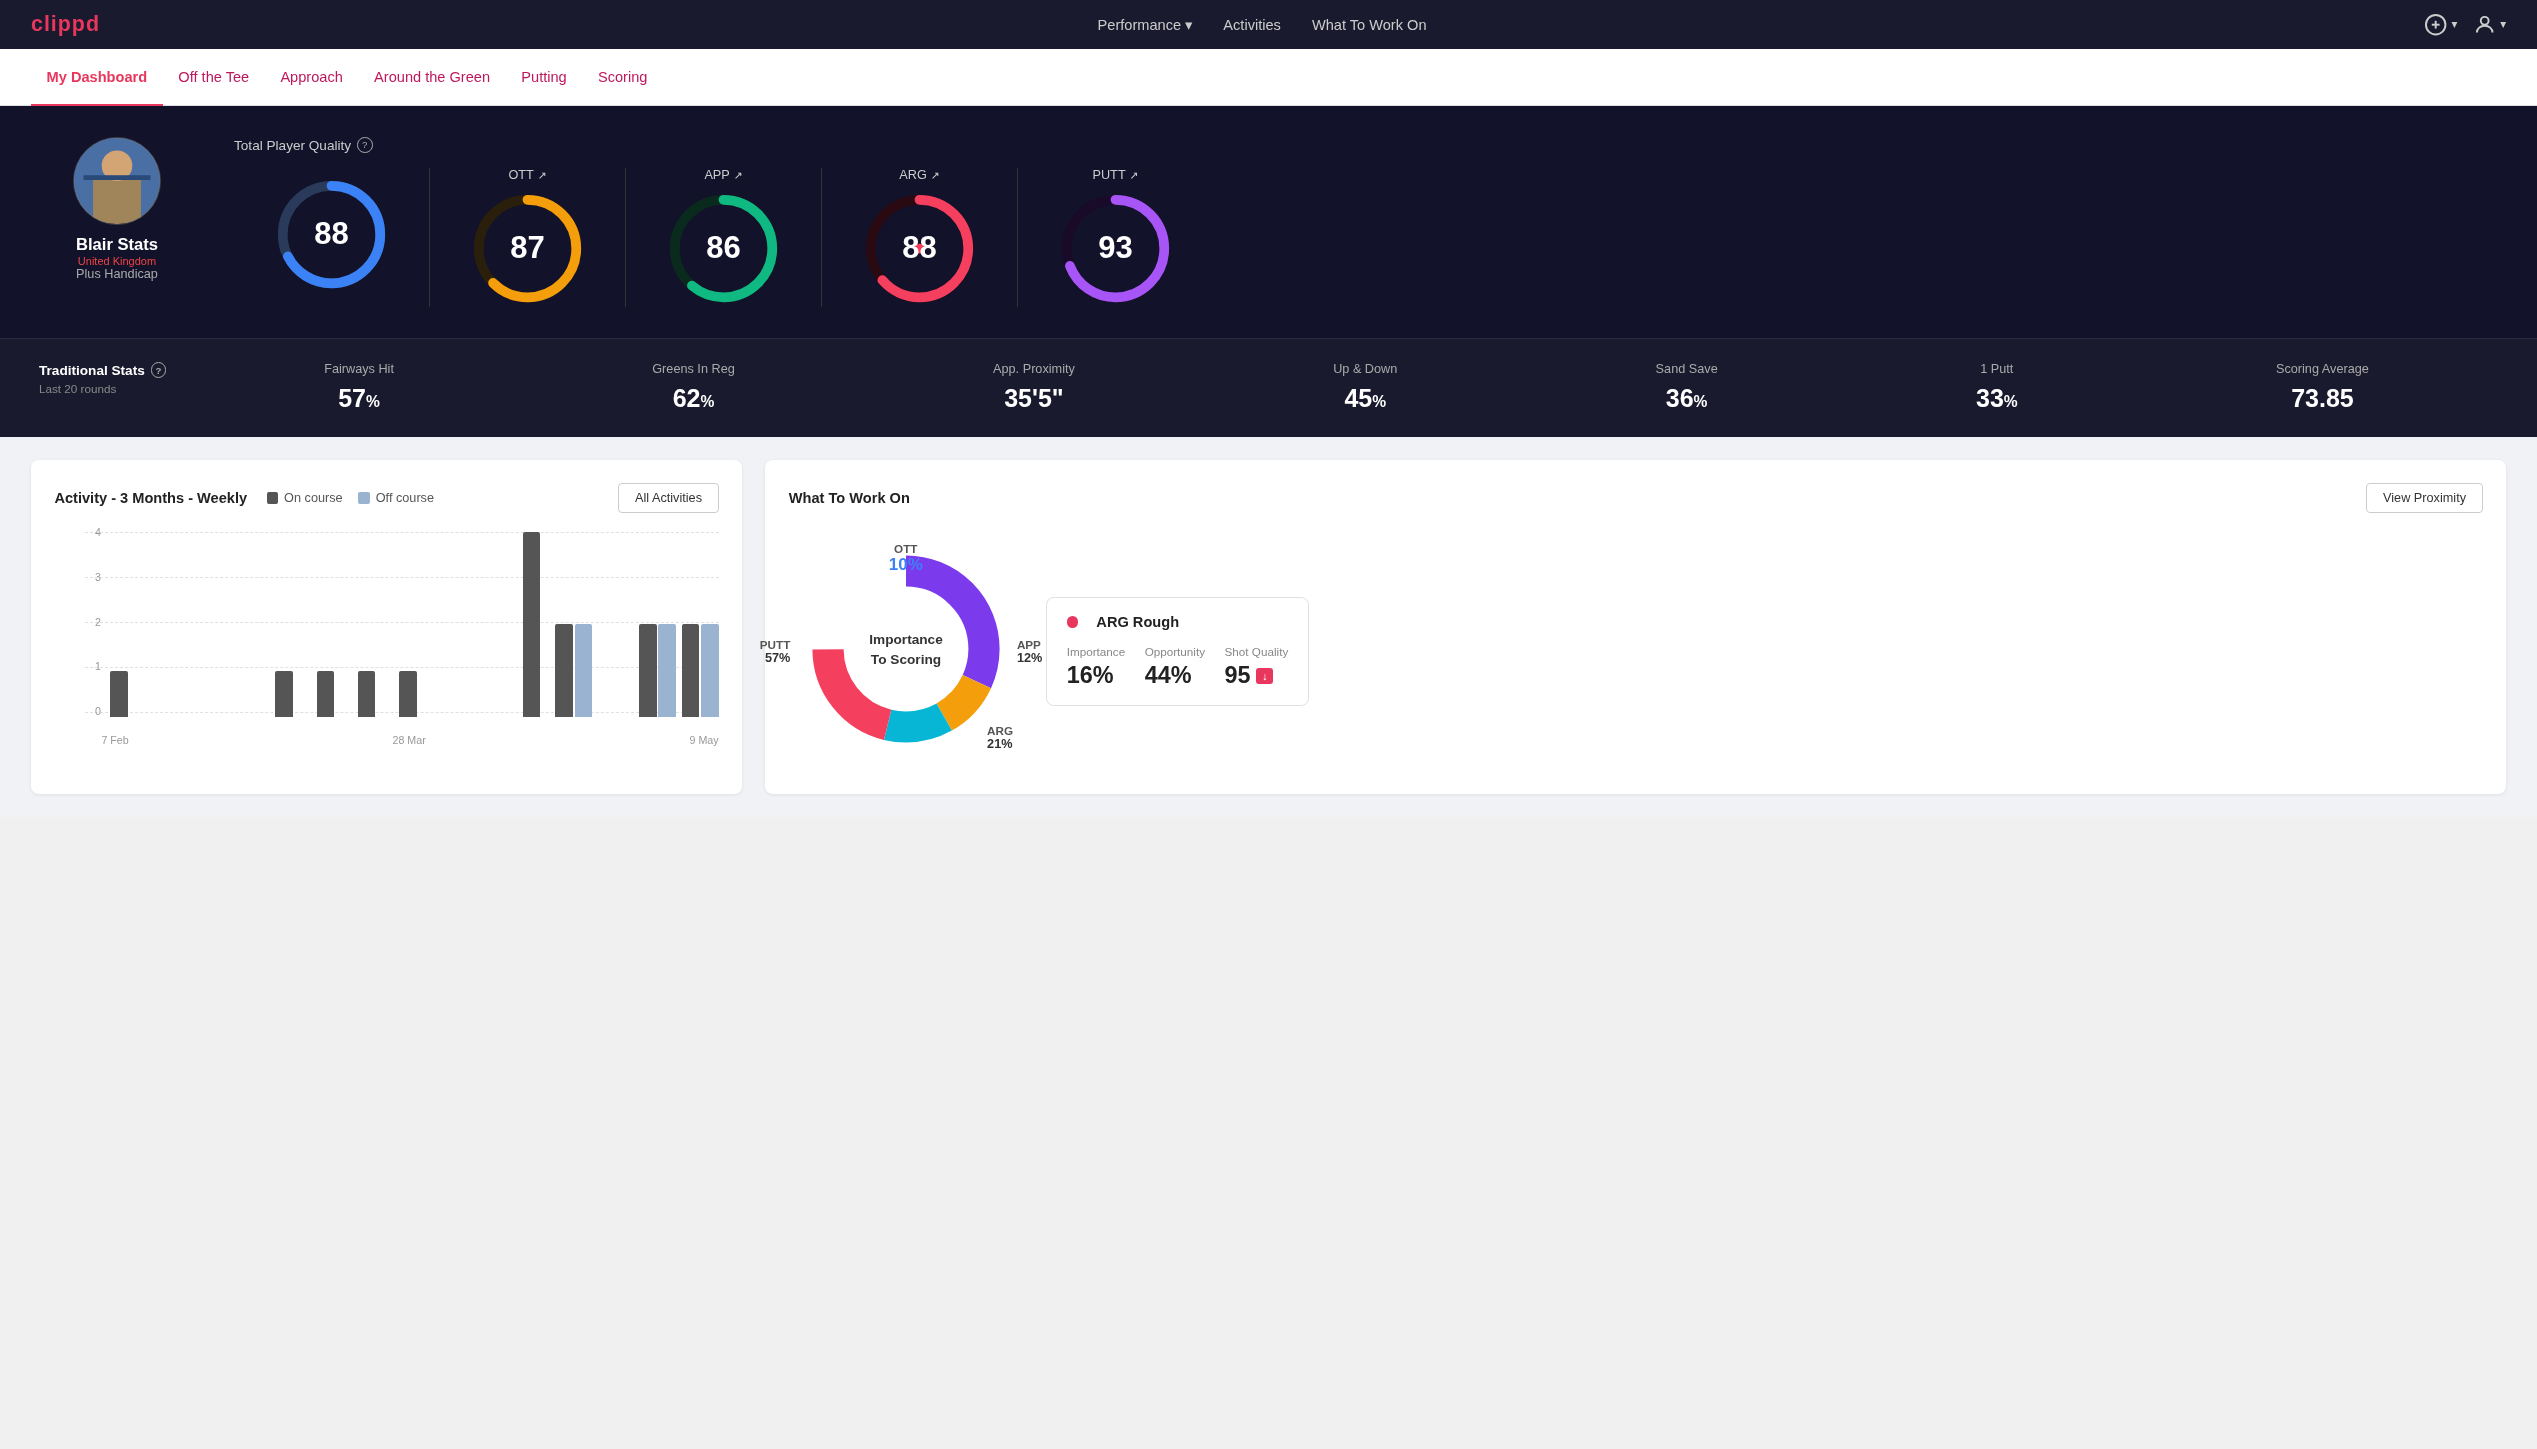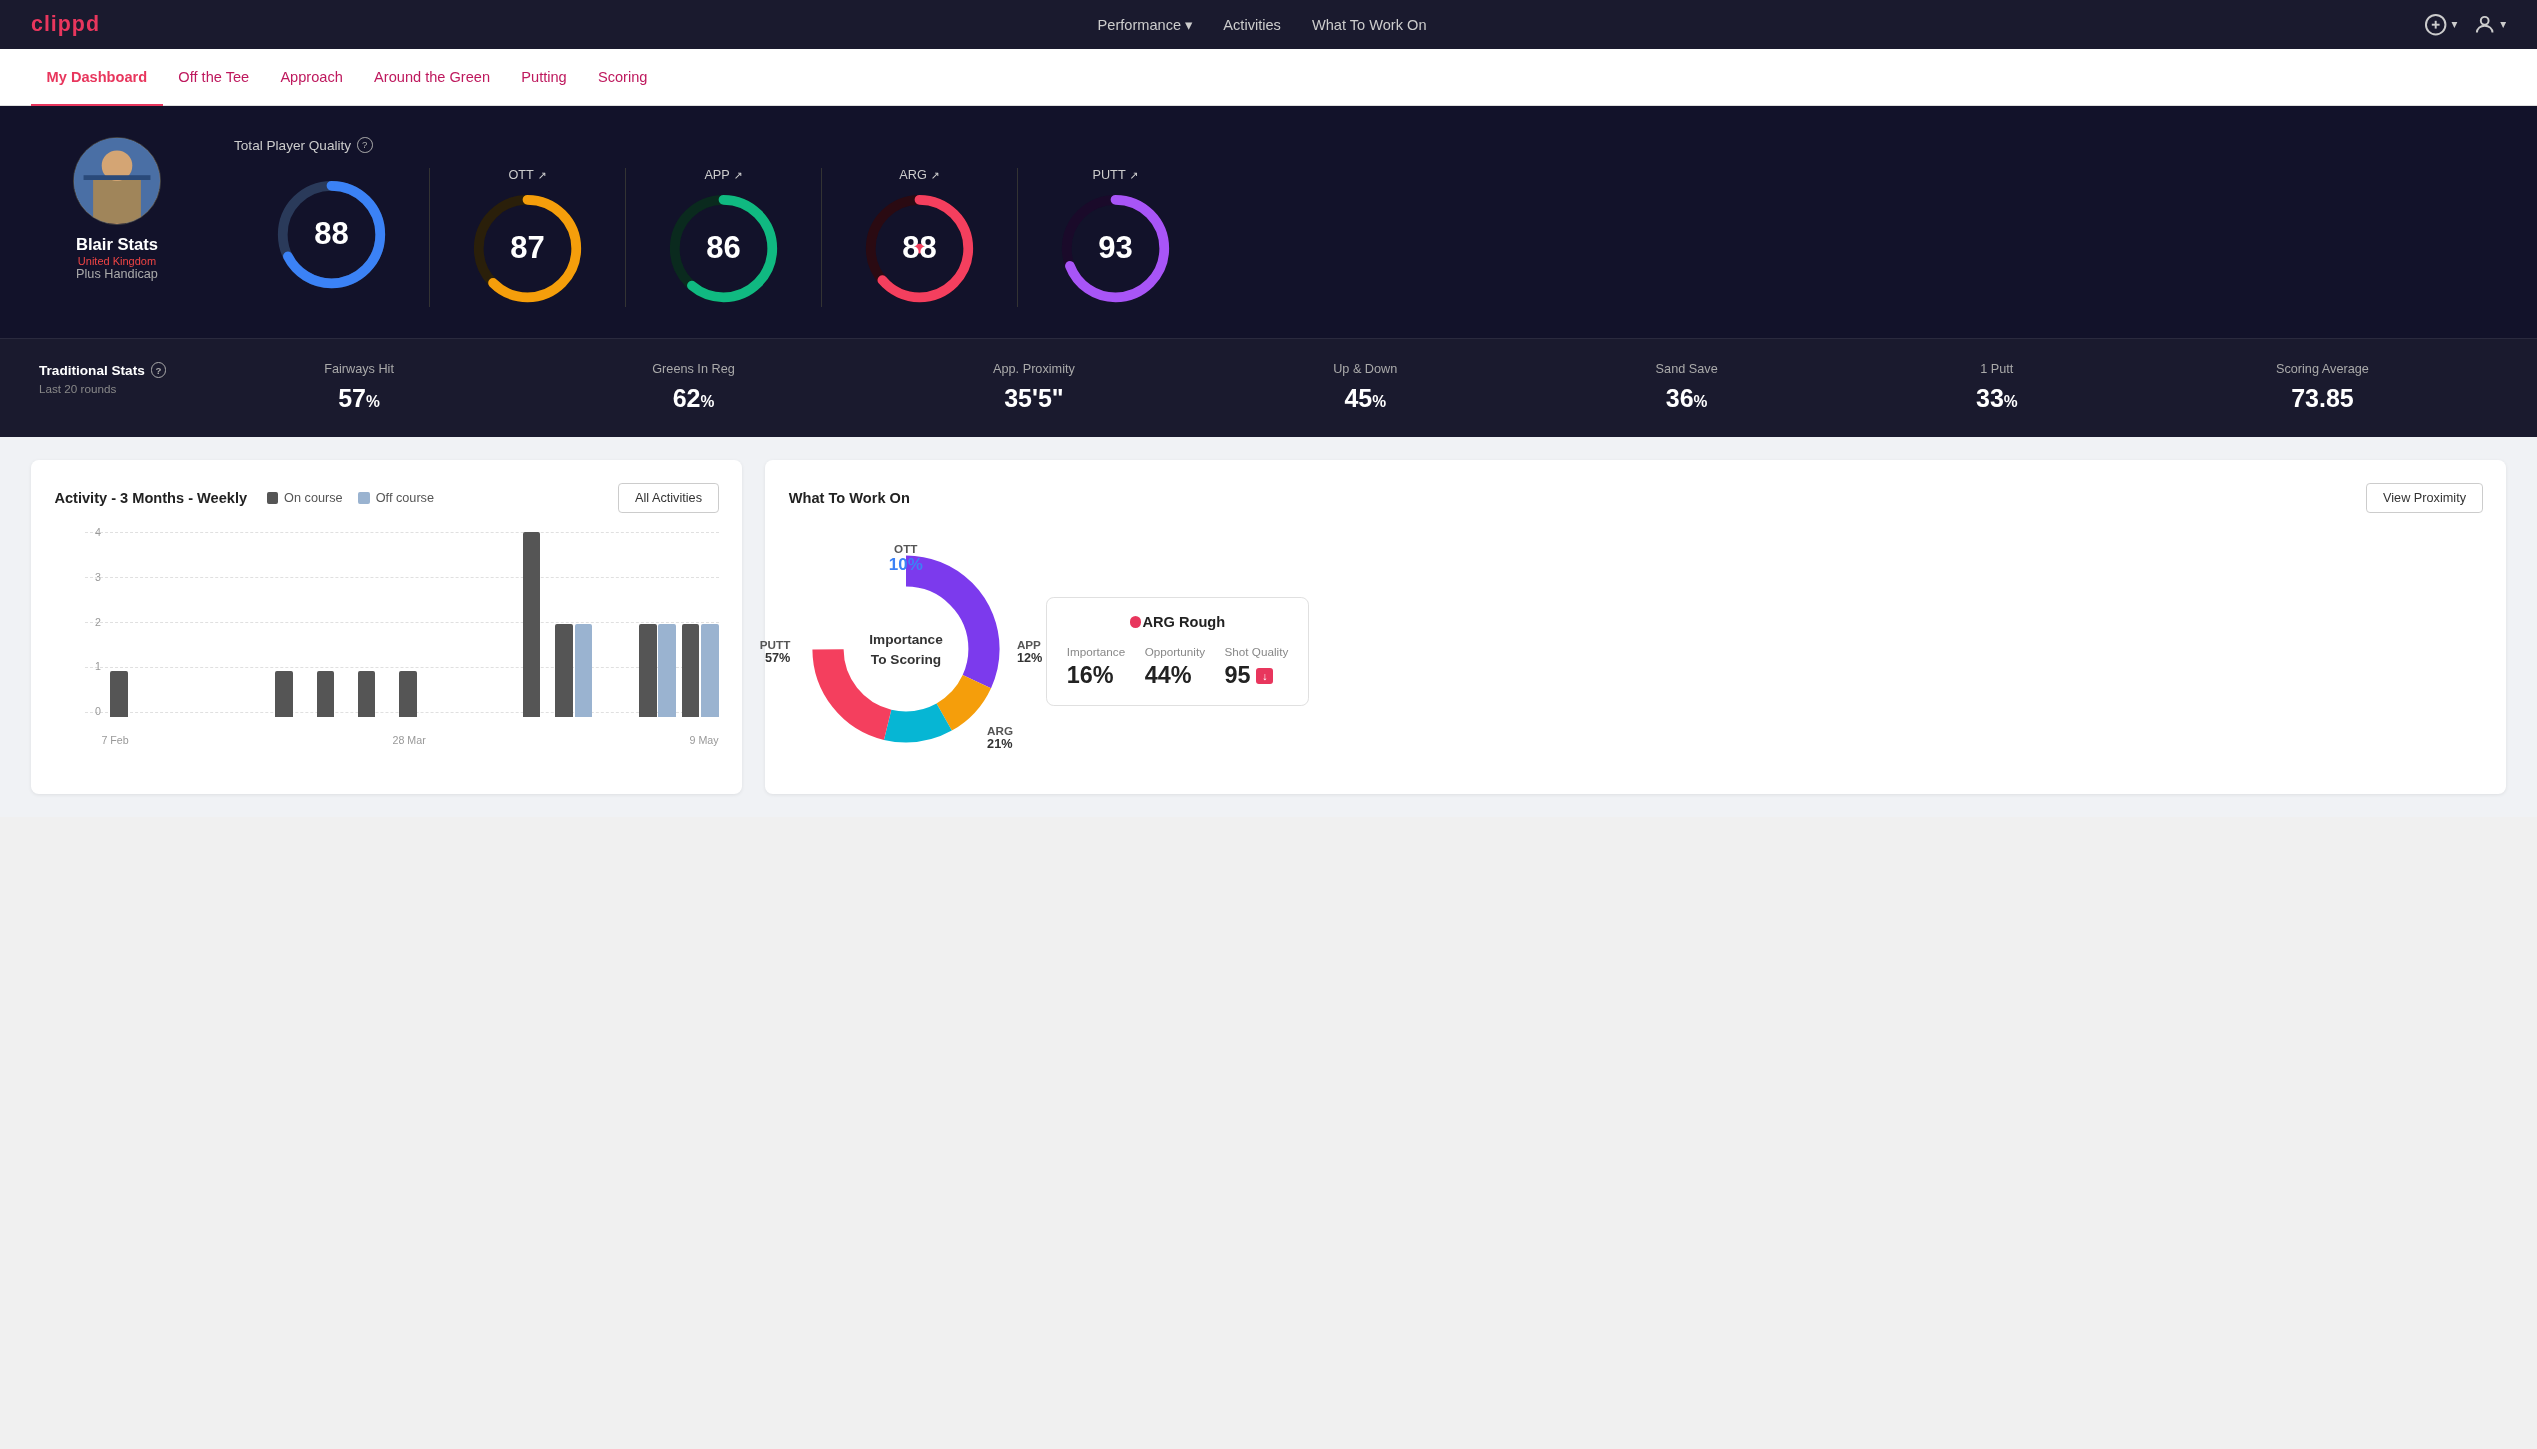--- a/index.html
+++ b/index.html
@@ -250,24 +250,23 @@
     .wtwo-content { display: flex; gap: 23.4px; align-items: center; margin-top: 15.6px; }
 
     
     .arg-card {
       border: 1px solid #e0e0e0;
       border-radius: 7.8px;
       padding: 15.6px 19.5px;
       min-width: 253px;
     }
     .arg-card-title {
-      display: flex; align-items: center; gap: 1px;
+      display: flex; align-items: center; gap: 18px;
       font-size: 14.6px; font-weight: 600; color: #222;
       margin-bottom: 15.6px;
-      justify-content: center;
     }
     .arg-dot { width: 11.7px; height: 11.7px; border-radius: 50%; background: #e8365d; flex-shrink: 0; }
     .arg-metrics { display: flex; gap: 19.5px; }
     .arg-metric { text-align: left; }
     .arg-metric-label { font-size: 11.7px; color: #888; margin-bottom: 3.9px; }
     .arg-metric-value { font-size: 23.4px; font-weight: 700; color: #222; display: flex; align-items: center; gap: 5.8px; }
     .down-badge {
       background: #e8365d;
       color: #fff;
       font-size: 10.7px;

